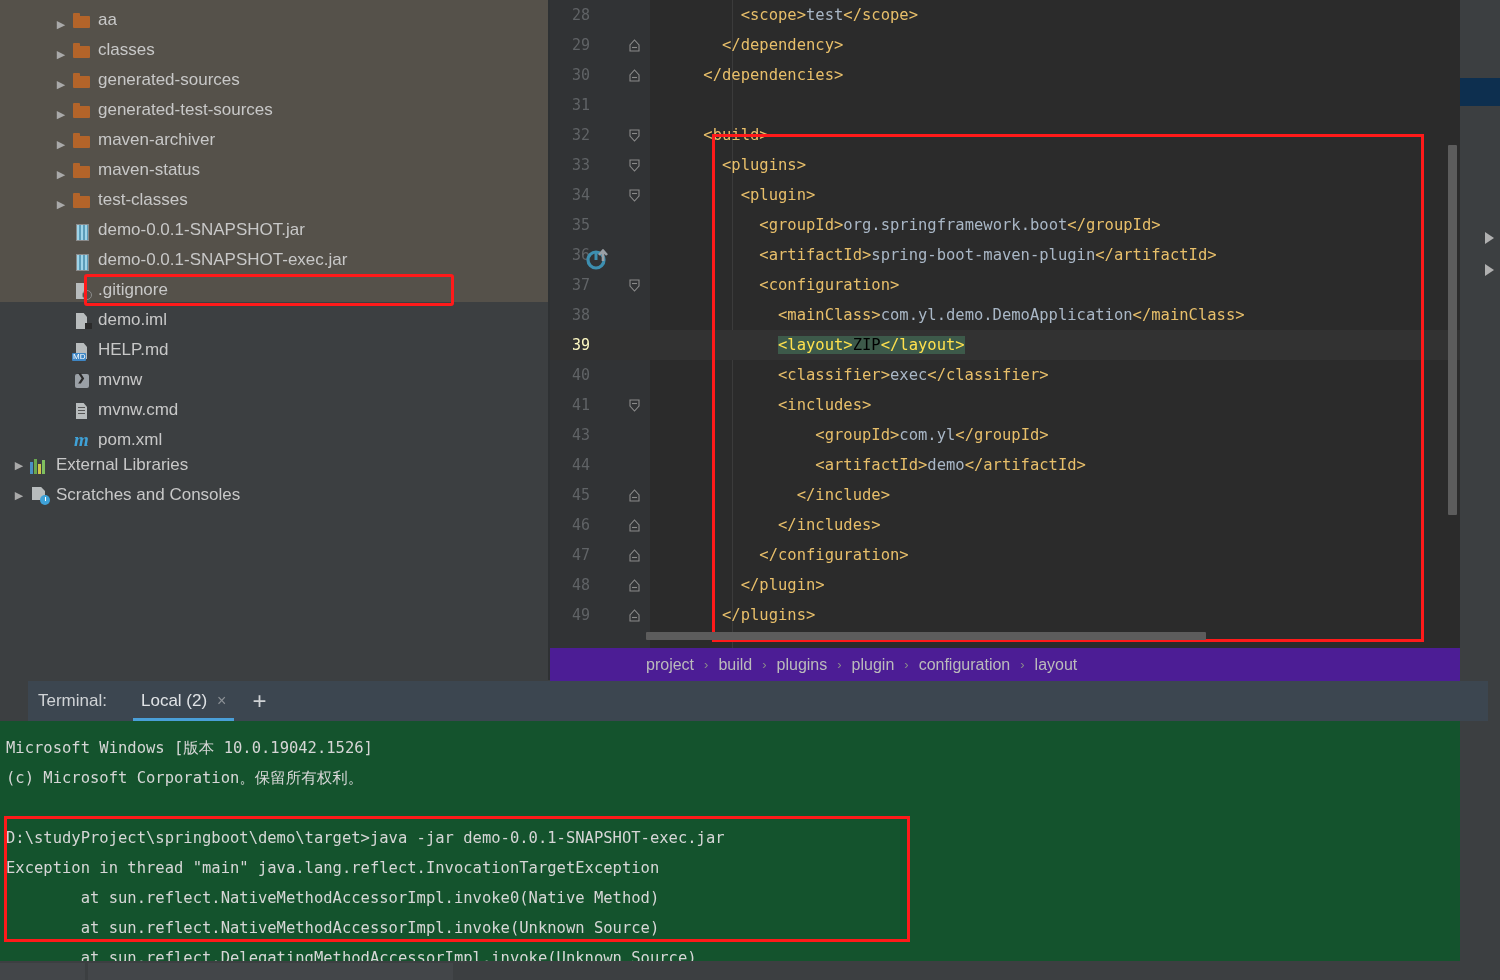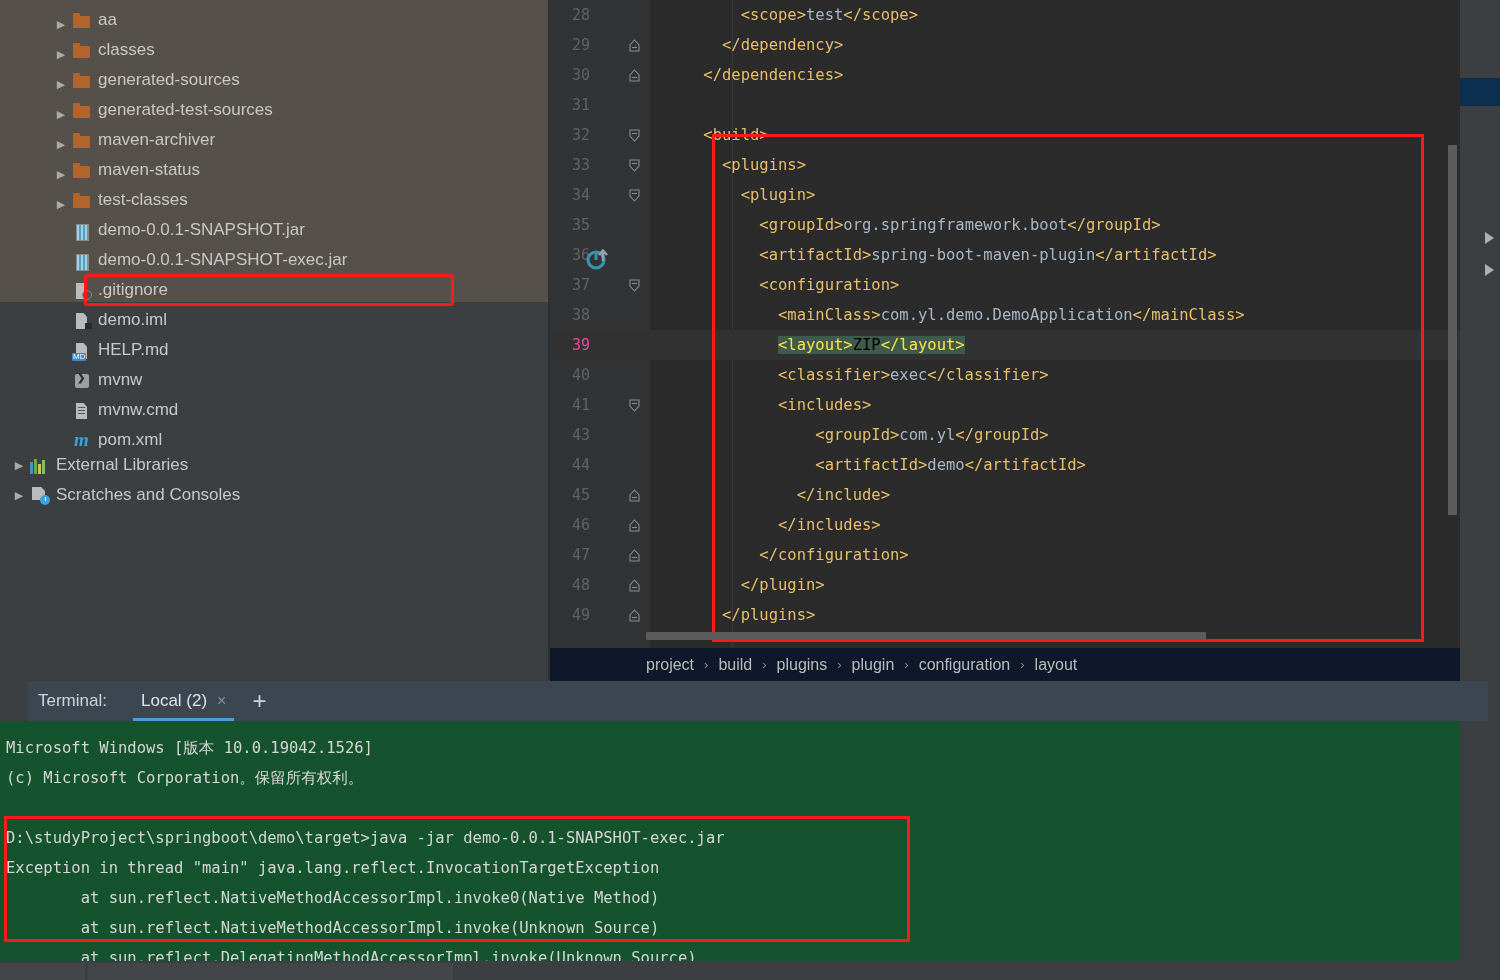--- a/index.html
+++ b/index.html
@@ -136,21 +136,21 @@
   .code-area { position: absolute; left: 0; top: 0; width: 910px; height: 648px; }
   .cline {
     position: relative; height: 30px; line-height: 30px; white-space: pre;
     font-family: "DejaVu Sans Mono", monospace; font-size: 15.5px;
   }
   .cline.current { background: #323232; }
   .lnum {
     position: absolute; left: 0; width: 40px; text-align: right;
     color: #606366; font-family: "DejaVu Sans Mono", monospace; font-size: 15px;
   }
-  .cline.current .lnum { color: #ec4899; }
+  .cline.current .lnum { color: #fef9c3; }
   .ctext { position: absolute; left: 116px; }
   .tag { color: #e8bf6a; }
   .txt { color: #a9b7c6; }
   .fold {
     position: absolute; left: 78px; top: 9px; width: 13px; height: 13px;
     color: #888; font-size: 11px;
   }
   .fold svg { display: block; }
   .vguide {
     position: absolute; top: 0; width: 1px; height: 648px; background: #3b3b3b;
@@ -174,21 +174,21 @@
     background: #5c5c5c; border-radius: 1px; z-index: 4;
   }
   .ed-hscroll {
     position: absolute; left: 646px; top: 632px; width: 560px; height: 8px;
     background: #5c5c5c; border-radius: 1px; z-index: 7;
   }
 
   
   .breadcrumb {
     position: absolute; left: 550px; top: 648px; width: 910px; height: 33px;
-    background: #0f172a; display: flex; align-items: center;
+    background: #4c1d95; display: flex; align-items: center;
     padding-left: 96px; gap: 10px;
   }
   .crumb { color: #bbbbbb; font-size: 16px; }
   .crumb-sep { color: #8a8a8a; font-size: 13px; }
 
   
   .right-strip {
     position: absolute; left: 1460px; top: 0; width: 40px; height: 965px;
     background: #3c3f41;
   }

